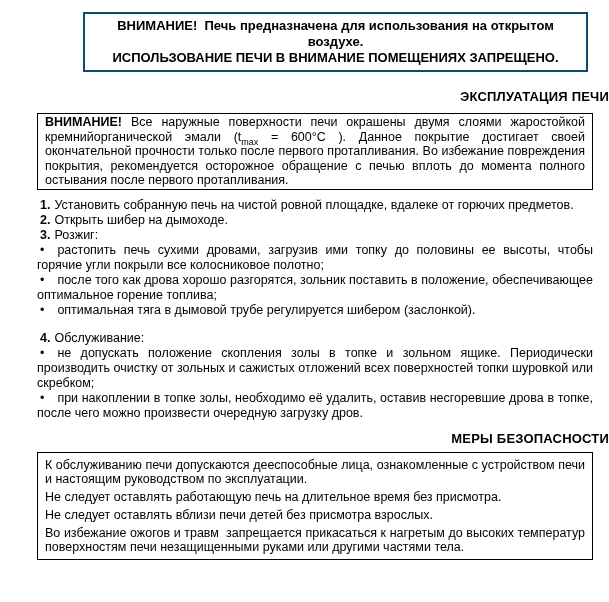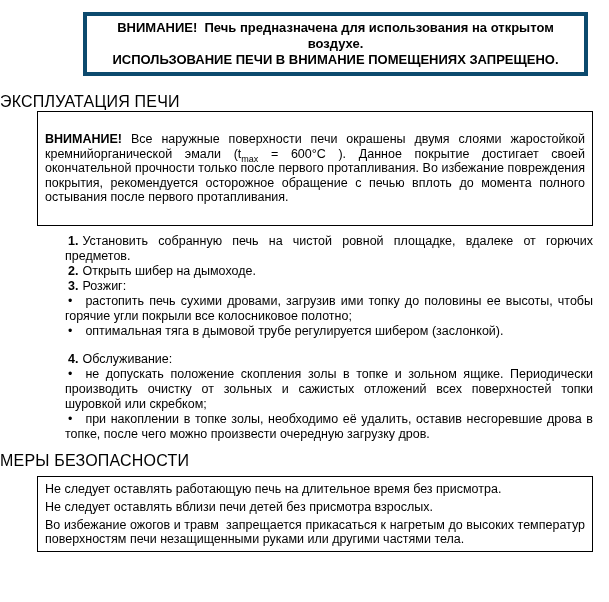--- a/index.html
+++ b/index.html
@@ -4,40 +4,40 @@
 <style>
   html,body{margin:0;padding:0;background:#fff;}
   .page{
     width:609px;height:602px;background:#ffffff;color:#000;
     font-family:"Liberation Sans","DejaVu Sans",sans-serif;
     font-size:12.5px;box-sizing:border-box;
     padding:12px 16px 0 37px;overflow:hidden;position:relative;
   }
   
   .top-box{
-    width:505px;margin-left:46px;border:4px solid #0c4a6e;box-sizing:border-box;
+    width:505px;margin-left:46px;border:2px solid #0c4a6e;box-sizing:border-box;
     text-align:center;font-weight:bold;font-size:13px;line-height:16px;
     padding:4px 10px;
   }
   
   .h{
-    font-weight:normal;font-size:16px;text-align:left;
+    font-weight:bold;font-size:13px;text-align:right;
     margin-left:-37px;margin-right:-16px;letter-spacing:.2px;
   }
   .h-op{margin-top:17px;}
   .h-safe{margin-top:10px;}
   
   .box{border:1px solid #000;text-align:justify;box-sizing:border-box;}
-  .enamel-box{padding:20px 7px;line-height:14.5px;}
+  .enamel-box{margin-top:9px;padding:1px 7px;line-height:14.5px;}
   .smell-box{margin-top:4px;padding:2px 7px;line-height:14.5px;}
   .safety-box{margin-top:6px;padding:5px 7px 1px;}
   .safety-box .para{line-height:14px;margin:0 0 4px;}
   
   .para{margin:0;text-align:justify;line-height:15px;}
-  .list{margin-top:8px;margin-left:28px;}
+  .list{margin-top:8px;}
   .maint{margin-top:13px;}
   .list .para{text-indent:3px;}
   .num{font-weight:bold;margin-right:4px;}
   .blt{margin-right:13px;}
   b.run-in{font-weight:bold;}
   sub{font-size:9px;line-height:0;}
 </style>
 </head>
 <body>
 
@@ -52,32 +52,34 @@
 
   <div class="box enamel-box">
     <p class="para" style="line-height:14.5px"><b class="run-in">ВНИМАНИЕ!</b><span> Все наружные поверхности печи окрашены двумя слоями жаростойкой кремнийорганической эмали (t</span><sub>max</sub><span> = 600°С ). Данное покрытие достигает своей окончательной прочности только после первого протапливания. Во избежание повреждения покрытия, рекомендуется осторожное обращение с печью вплоть до момента полного остывания после первого протапливания.</span></p>
   </div>
 
   <div class="list">
     <p class="para step"><b class="num">1.</b><span>Установить собранную печь на чистой ровной площадке, вдалеке от горючих предметов.</span></p>
     <p class="para step"><b class="num">2.</b><span>Открыть шибер на дымоходе.</span></p>
     <p class="para step"><b class="num">3.</b><span>Розжиг:</span></p>
     <p class="para bullet"><span class="blt">•</span><span>растопить печь сухими дровами, загрузив ими топку до половины ее высоты, чтобы горячие угли покрыли все колосниковое полотно;</span></p>
+    <p class="para bullet"><span class="blt">•</span><span>после того как дрова хорошо разгорятся, зольник поставить в положение, обеспечивающее оптимальное горение топлива;</span></p>
     <p class="para bullet"><span class="blt">•</span><span>оптимальная тяга в дымовой трубе регулируется шибером (заслонкой).</span></p>
   </div>
 
 
   <div class="list maint">
     <p class="para step"><b class="num">4.</b><span>Обслуживание:</span></p>
     <p class="para bullet"><span class="blt">•</span><span>не допускать положение скопления золы в топке и зольном ящике. Периодически производить очистку от зольных и сажистых отложений всех поверхностей топки шуровкой или скребком;</span></p>
     <p class="para bullet"><span class="blt">•</span><span>при накоплении в топке золы, необходимо её удалить, оставив несгоревшие дрова в топке, после чего можно произвести очередную загрузку дров.</span></p>
   </div>
 
   <div class="h h-safe">МЕРЫ БЕЗОПАСНОСТИ</div>
 
   <div class="box safety-box">
+    <p class="para">К обслуживанию печи допускаются дееспособные лица, ознакомленные с устройством печи и настоящим руководством по эксплуатации.</p>
     <p class="para">Не следует оставлять работающую печь на длительное время без присмотра.</p>
     <p class="para">Не следует оставлять вблизи печи детей без присмотра взрослых.</p>
     <p class="para">Во избежание ожогов и травм&nbsp; запрещается прикасаться к нагретым до высоких температур поверхностям печи незащищенными руками или другими частями тела.</p>
 
   </div>
 
 </div>
 
 </body></html>

